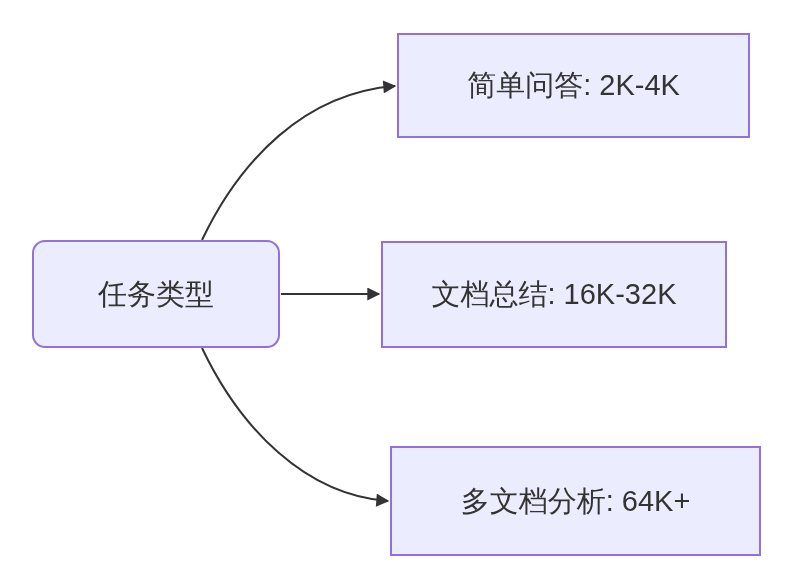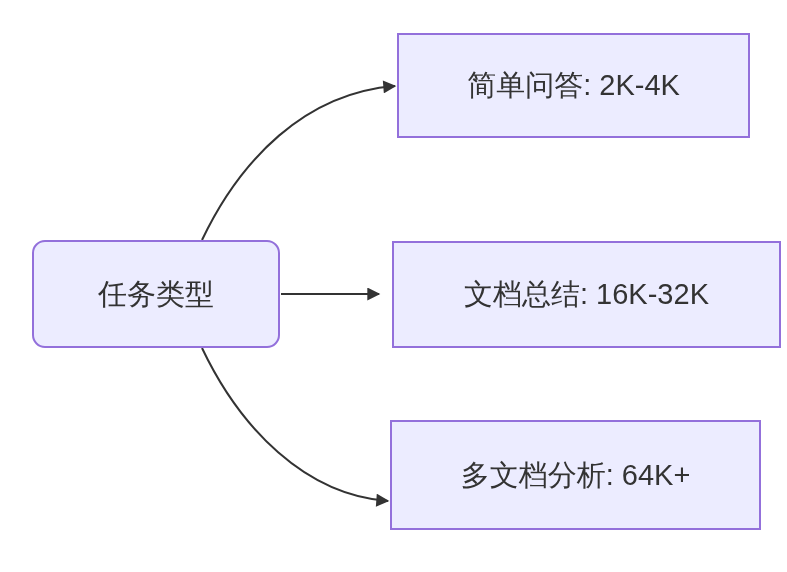--- a/index.html
+++ b/index.html
@@ -40,22 +40,22 @@
     align-items: center;
     justify-content: center;
     color: var(--text-color, #333333);
     font-size: 29px;
     line-height: 1.2;
     white-space: nowrap;
     text-align: right;
   }
   .node-root   { left: 32px;  top: 240px; width: 248px; height: 108px; border-radius: 13px; }
   .node-top    { left: 397px; top: 33px;  width: 353px; height: 105px; }
-  .node-middle { left: 381px; top: 241px; width: 389px; height: 107px; margin-left: 11px; }
-  .node-bottom { left: 390px; top: 420px; width: 371px; height: 110px; }
+  .node-middle { left: 381px; top: 241px; width: 346px; height: 107px; }
+  .node-bottom { left: 390px; top: 446px; width: 371px; height: 110px; }
 </style>
 </head>
 <body>
 
 <div class="canvas">
 
   <svg class="edges" viewBox="0 0 787 572" xmlns="http://www.w3.org/2000/svg">
     <defs>
       <marker id="arrow" viewBox="0 0 10 10" refX="9" refY="5" markerWidth="7.5" markerHeight="6.5" markerUnits="strokeWidth" orient="auto">
         <path class="arrowhead" d="M 0 0 L 10 5 L 0 10 z"></path>

